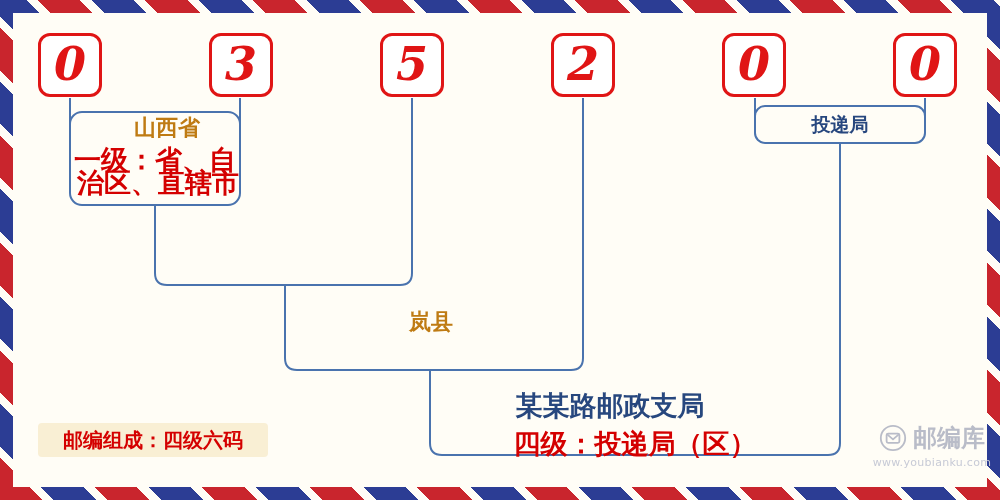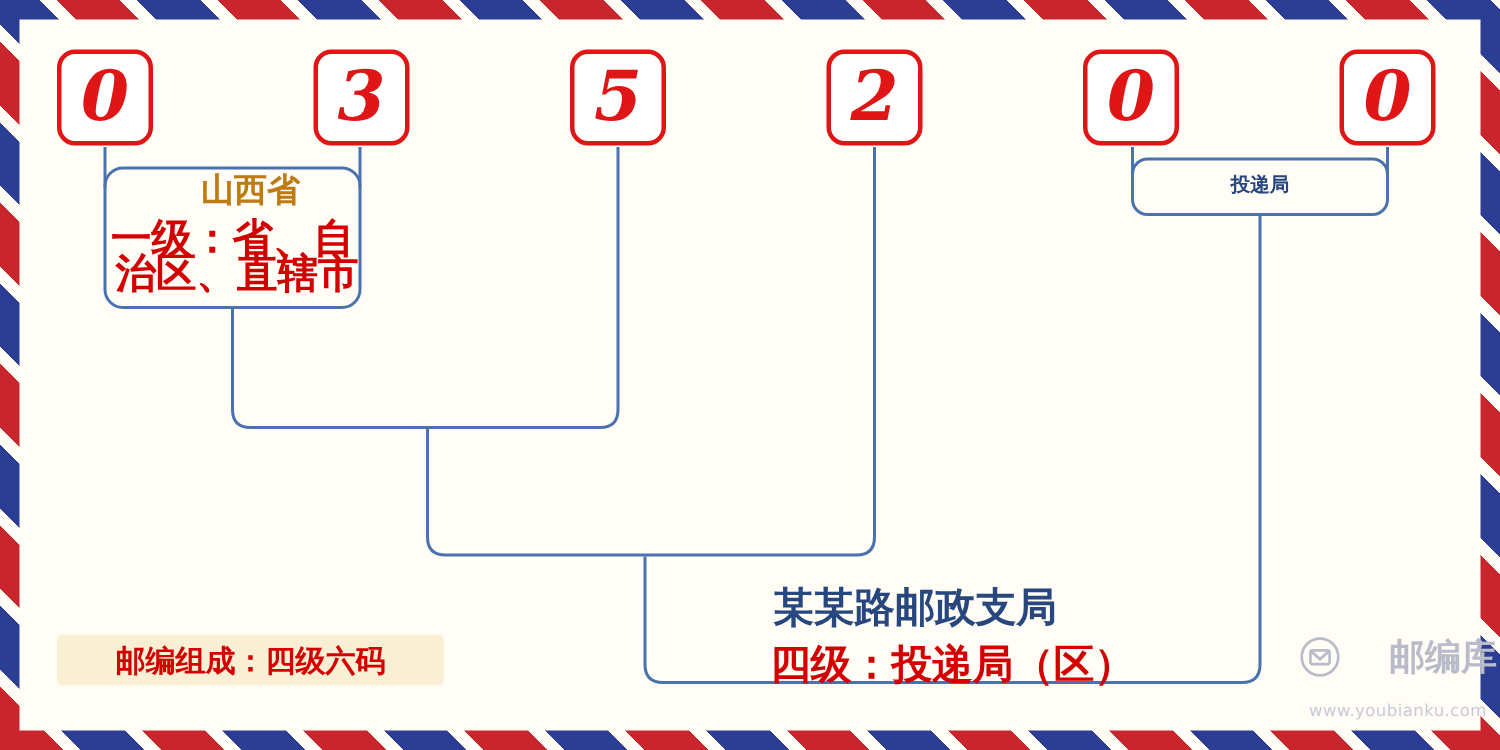--- a/index.html
+++ b/index.html
@@ -21,30 +21,30 @@
     font-family:"DejaVu Serif",serif;font-style:italic;font-weight:700;
     font-size:46px;line-height:56px;text-align:center;
   }
   svg.connectors{position:absolute;left:0;top:0;pointer-events:none}
   .lbl{position:absolute;text-align:center;font-weight:700;white-space:nowrap}
   .red{color:var(--text-red,#d40000)}
   .brown{color:var(--title-brown,#bf7b13)}
   .navy{color:var(--name-navy,#27477e)}
   .t22{font-size:22px;line-height:28px}
   .t21{font-size:27px;line-height:26px}
-  .t19{font-size:13px;line-height:24px}
+  .t19{font-size:19px;line-height:24px}
   #composition-badge{
-    position:absolute;left:38px;top:423px;width:258px;height:34px;
+    position:absolute;left:38px;top:423px;width:230px;height:34px;
     background:#f9efd4;border-radius:4px;
     color:var(--text-red,#d40000);font-weight:700;font-size:20px;line-height:34px;text-align:center;
   }
   #watermark{position:absolute;left:866px;top:423px;width:132px;color:var(--watermark-gray,#b9bcc8)}
-  #watermark .row{display:flex;align-items:center;justify-content:space-between;gap:6px}
+  #watermark .row{display:flex;align-items:center;justify-content:center;gap:6px}
   #watermark .site-name{font-size:24px;font-weight:700;line-height:30px}
-  #watermark .site-url{font-size:11px;text-align:center;color:#c7cad6;letter-spacing:.3px;margin-top:14px}
+  #watermark .site-url{font-size:11px;text-align:center;color:#c7cad6;letter-spacing:.3px;margin-top:3px}
 </style>
 </head>
 <body>
 
 <div id="screen">
   <div style="position:absolute;inset:0;pointer-events:none"></div>
   <div id="canvas"></div>
 
   <svg class="connectors" width="1000" height="500" viewBox="0 0 1000 500">
     <g fill="none" stroke-width="2" style="stroke:var(--line-blue,#4a73ae)">
@@ -65,20 +65,21 @@
   <div class="digit-box" style="left:380px">5</div>
   <div class="digit-box" style="left:551px">2</div>
   <div class="digit-box" style="left:722px">0</div>
   <div class="digit-box" style="left:893px">0</div>
 
   <div class="lbl brown t22" style="left:70px;top:114px;width:194px">山西省</div>
   <div class="lbl red t21" style="left:70px;top:147px;width:170px">一级：省、自</div>
   <div class="lbl red t21" style="left:70px;top:170px;width:176px">治区、直辖市</div>
 
 
+  <div class="lbl brown t22" style="left:346px;top:308px;width:170px">岚县</div>
 
   <div class="lbl navy t21" style="left:460px;top:393px;width:300px">某某路邮政支局</div>
   <div class="lbl red t21" style="left:485px;top:431px;width:300px">四级：投递局（区）</div>
 
   <div class="lbl navy t19" style="left:755px;top:112px;width:170px">投递局</div>
 
   <div id="composition-badge">邮编组成：四级六码</div>
 
   <div id="watermark">
     <div class="row">

